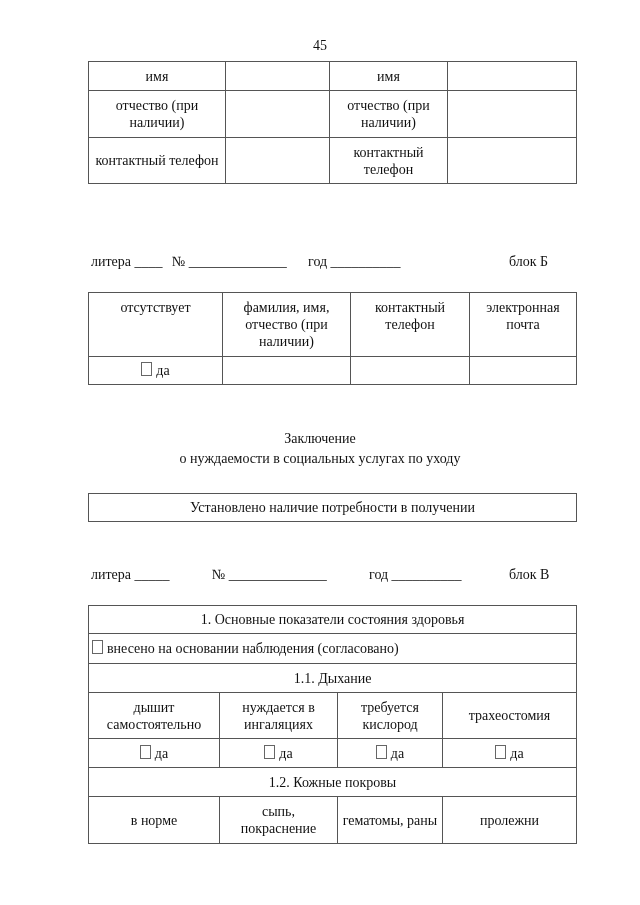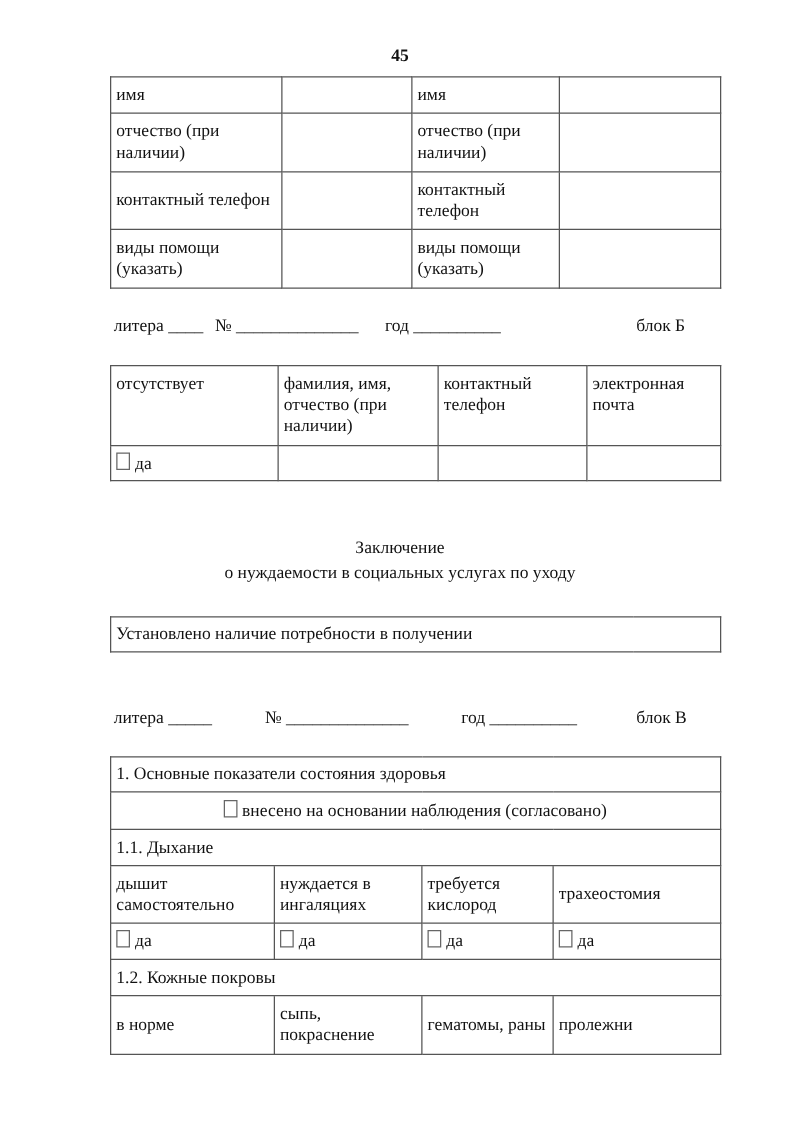--- a/index.html
+++ b/index.html
@@ -1,21 +1,21 @@
 <!DOCTYPE html>
 <html><head>
 <meta charset="utf-8">
 <style>
   html, body { margin:0; padding:0; background:#ffffff; }
   body { width:640px; height:905px; position:relative; overflow:hidden;
          font-family:"Liberation Serif","DejaVu Serif",serif; color:#111; font-size:14px; }
-  .abs { position:absolute;font-weight:bold; }
+  .abs { position:absolute; }
   .page-num { left:0; width:640px; top:38px; text-align:center; font-size:14px; }
   table { position:absolute; border-collapse:collapse; table-layout:fixed; }
-  td { border:1.4px solid #555; text-align:left; vertical-align:middle; padding:0 4px;
+  td { border:1.4px solid #555; text-align:center; vertical-align:middle; padding:0 4px;
        font-size:14px; line-height:17px; }
   td.top { vertical-align:top; padding-top:6px; }
   .cb { display:inline-block; width:9px; height:12px; border:1px solid #666; vertical-align:-1px; margin-right:4px; }
   .line { position:absolute; font-size:14px; white-space:pre; }
   .center { text-align:center; left:0; width:640px; }
 </style>
 </head>
 <body>
 
 <div class="abs page-num">45</div>
@@ -37,26 +37,20 @@
   <tr style="height:47px">
     <td>отчество (при наличии)</td>
     <td></td>
     <td>отчество (при наличии)</td>
     <td></td>
   </tr>
   <tr style="height:46px">
     <td>контактный телефон</td>
     <td></td>
     <td>контактный телефон</td>
-    <td></td>
-  </tr>
-  <tr style="height:47px">
-    <td>виды помощи (указать)</td>
-    <td></td>
-    <td>виды помощи (указать)</td>
     <td></td>
   </tr>
 </tbody>
   </table>
 
 <div class="line" style="left:91px; top:254px;">литера ____</div>
 <div class="line" style="left:172px; top:254px;">№ ______________</div>
 <div class="line" style="left:308px; top:254px;">год __________</div>
 <div class="line" style="left:509px; top:254px;text-align:right;">блок Б</div>
 
@@ -108,21 +102,21 @@
       <col style="width:131px">
       <col style="width:118px">
       <col style="width:105px">
       <col style="width:134px">
     </colgroup>
   <tbody>
       <tr style="height:28px">
     <td colspan="4">1. Основные показатели состояния здоровья</td>
   </tr>
   <tr style="height:30px">
-    <td colspan="4" style="text-align:center; padding-left:3px;"><span class="cb"></span><span>внесено на основании наблюдения (согласовано)</span></td>
+    <td colspan="4" style="text-align:left; padding-left:3px;"><span class="cb"></span><span>внесено на основании наблюдения (согласовано)</span></td>
   </tr>
   <tr style="height:29px">
     <td colspan="4">1.1. Дыхание</td>
   </tr>
   <tr style="height:46px">
     <td>дышит самостоятельно</td>
     <td>нуждается в ингаляциях</td>
     <td>требуется кислород</td>
     <td>трахеостомия</td>
   </tr>

